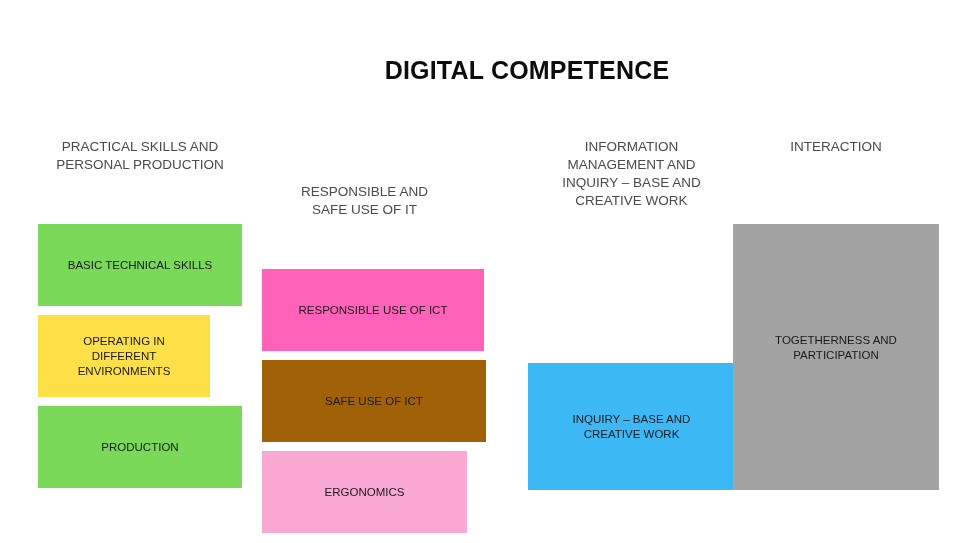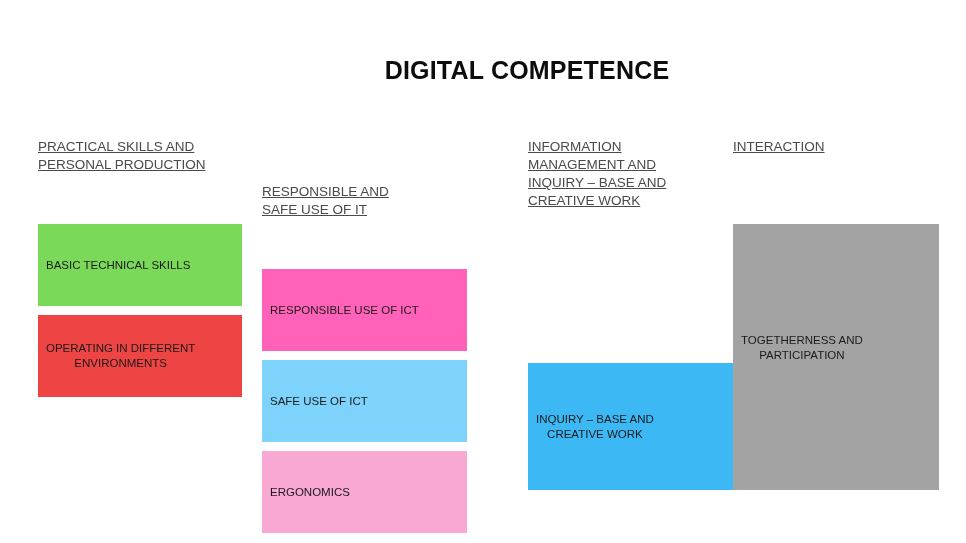--- a/index.html
+++ b/index.html
@@ -32,43 +32,43 @@
     font-weight: bold;
     color: #0d0d0d;
     letter-spacing: 0.2px;
     padding-left: 44px;
   }
   .column {
     position: absolute;
     top: 138px;
   }
   .col-head {
-    text-align: left;
+    text-align: center;
     font-size: 13.5px;
     line-height: 18px;
     color: #4a4a4a;
     white-space: pre-line;
-    text-decoration: underline;
   }
   .boxes {
     position: absolute;
     top: 86px;
     left: 0;
   }
   .box {
     position: absolute;
     display: flex;
     align-items: center;
+    justify-content: center;
     text-align: center;
     font-size: 11.5px;
     line-height: 15px;
     color: #1a1a1a;
     white-space: pre-line;
     box-sizing: border-box;
-    padding: 4px 8px;
+    padding: 4px 24px;
   }
   
   .c0 { left: 38px;  width: 204px; }
   .c1 { left: 262px; width: 205px; margin-top: 45px; }
   .c2 { left: 528px; width: 207px; }
   .c3 { left: 733px; width: 206px; }
 
   
   .stack3 .box { height: 82px; }
   .stack3 .b0 { top: 0px; }
@@ -90,35 +90,38 @@
 
   <div class="title">DIGITAL COMPETENCE</div>
 
   <div class="column c0">
     <div class="col-head">PRACTICAL SKILLS AND
 PERSONAL PRODUCTION</div>
     <div class="boxes stack3 c0-boxes" style="width:204px;height:266px;">
       <div class="box b0" style="left:0;width:204px;background:#7ad959;">
         <span>BASIC TECHNICAL SKILLS</span>
       </div>
-      <div class="box b1" style="left:0;width:204px;background:#ef4444;">
+      <div class="box b1" style="left:0;width:172px;background:#fde047;">
         <span>OPERATING IN DIFFERENT
 ENVIRONMENTS</span>
+      </div>
+      <div class="box b2" style="left:0;width:204px;background:#7ad959;">
+        <span>PRODUCTION</span>
       </div>
     </div>
   </div>
 
   <div class="column c1">
     <div class="col-head">RESPONSIBLE AND
 SAFE USE OF IT</div>
     <div class="boxes stack3" style="width:205px;height:266px;">
-      <div class="box b0" style="left:0;width:205px;background:#ff62b8;">
+      <div class="box b0" style="left:0;width:222px;background:#ff62b8;">
         <span>RESPONSIBLE USE OF ICT</span>
       </div>
-      <div class="box b1" style="left:0;width:205px;background:#7dd3fc;">
+      <div class="box b1" style="left:0;width:224px;background:#a16207;">
         <span>SAFE USE OF ICT</span>
       </div>
       <div class="box b2" style="left:0;width:205px;background:#f9a8d4;">
         <span>ERGONOMICS</span>
       </div>
     </div>
   </div>
 
   <div class="column c2">
     <div class="col-head">INFORMATION

